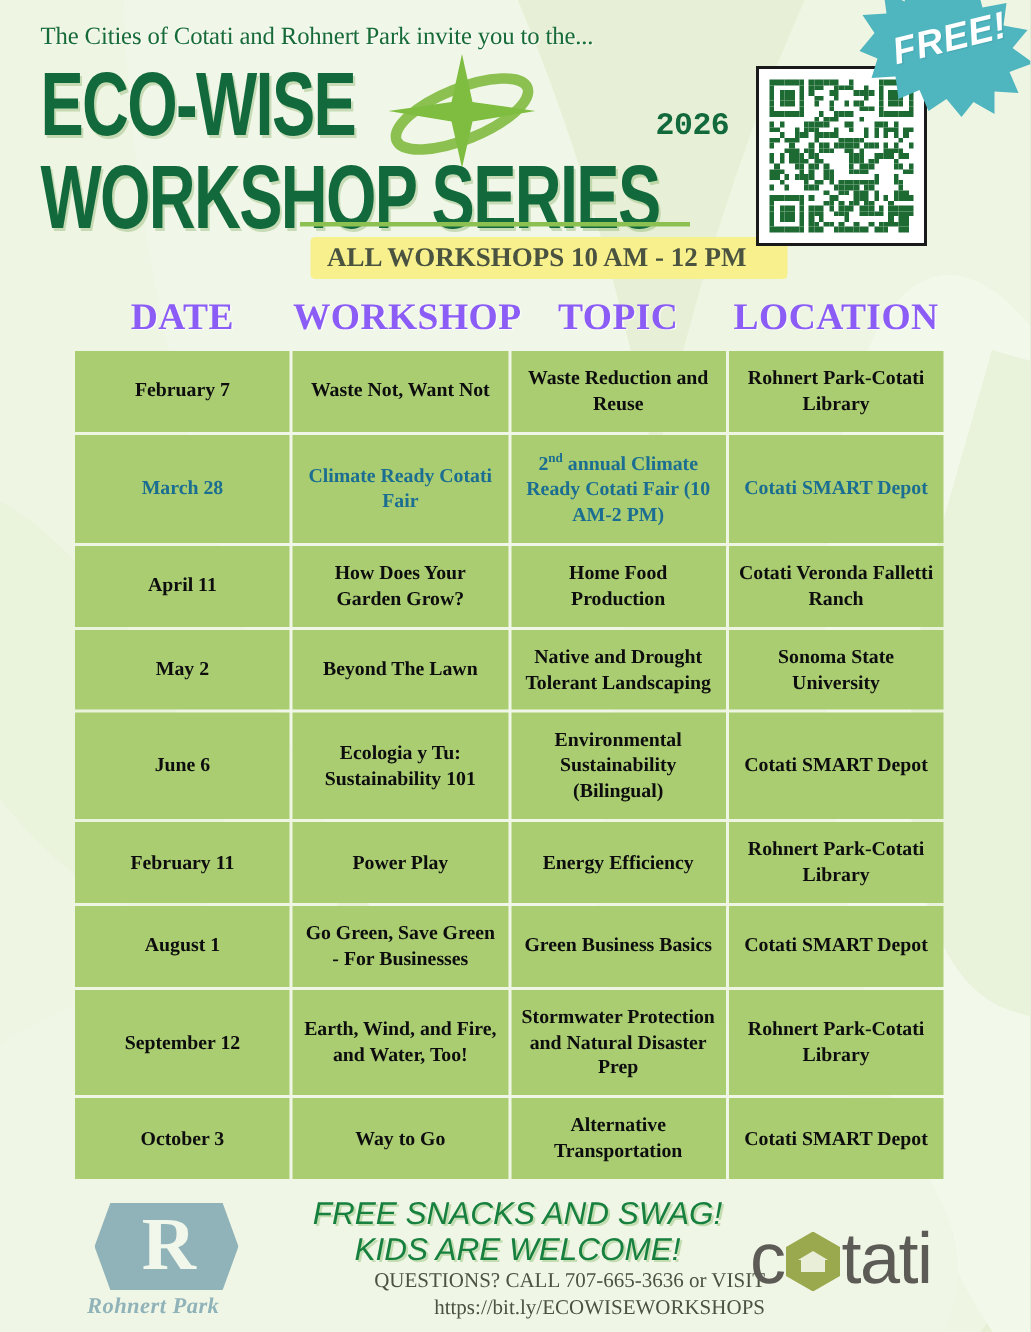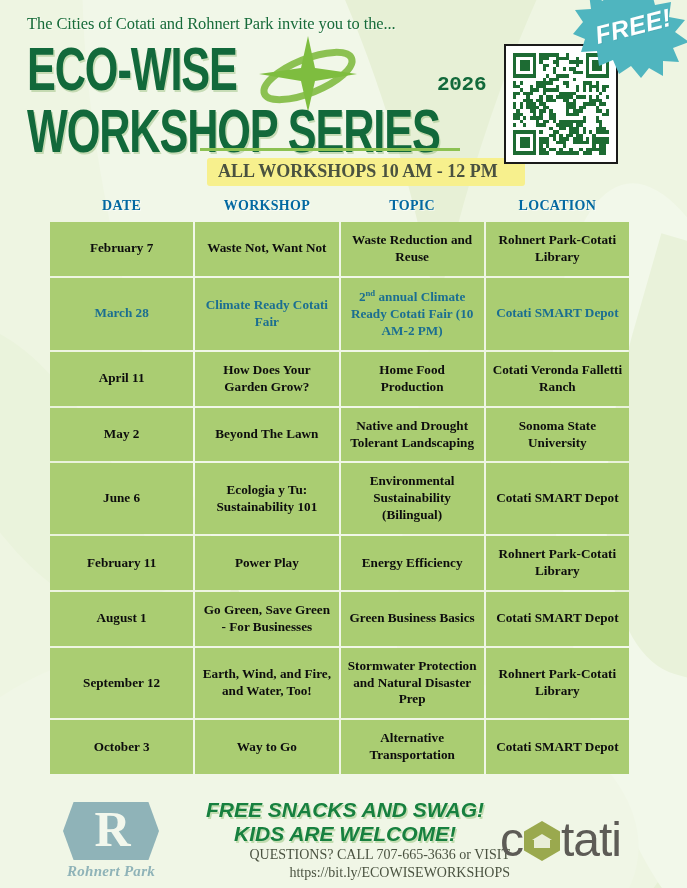--- a/index.html
+++ b/index.html
@@ -157,23 +157,23 @@
     z-index: 5;
   }
   table.sched {
     width: 100%;
     border-collapse: separate;
     border-spacing: 2px;
     table-layout: fixed;
   }
   table.sched th {
     background: transparent;
-    color: #0369a1;
+    color: #8b5cf6;
     font-weight: bold;
-    font-size: 14px;
+    font-size: 25px;
     letter-spacing: 0.3px;
     padding: 0 0 6px 0;
     text-shadow: 1px 1px 0 rgba(255,255,255,.6);
   }
   table.sched td {
     background: #aacd72;
     color: #0d0d0d;
     font-weight: bold;
     font-size: 13.2px;
     line-height: 1.28;
@@ -204,37 +204,36 @@
   .rp-R {
     color: #f2f7ec;
     font-family: "Liberation Serif", serif;
     font-weight: bold;
     font-size: 50px;
     line-height: 1;
     letter-spacing: -3px;
     transform: translateY(-2px);
   }
   .rp-name {
-    text-align:center;
     color: #8fb3b8;
     font-size: 15px;
     font-style: italic;
     font-weight: bold;
     margin-top: 3px;
     letter-spacing: 0.3px;
   }
 
   .free-snacks {
     position:absolute;
     left: 180px; top: 2px;
     width: 330px;
     text-align:center;
     color: #17803f;
     font-family: "Liberation Sans", sans-serif;
-    font-weight: bold;
+    font-weight: normal;
     font-style: italic;
     font-size: 21px;
     line-height: 1.12;
     text-shadow: 1.5px 1.5px 0 rgba(140,190,110,0.45);
   }
   .questions {
     position:absolute;
     left: 180px; top: 50px;
     width: 330px;
     text-align:right;

